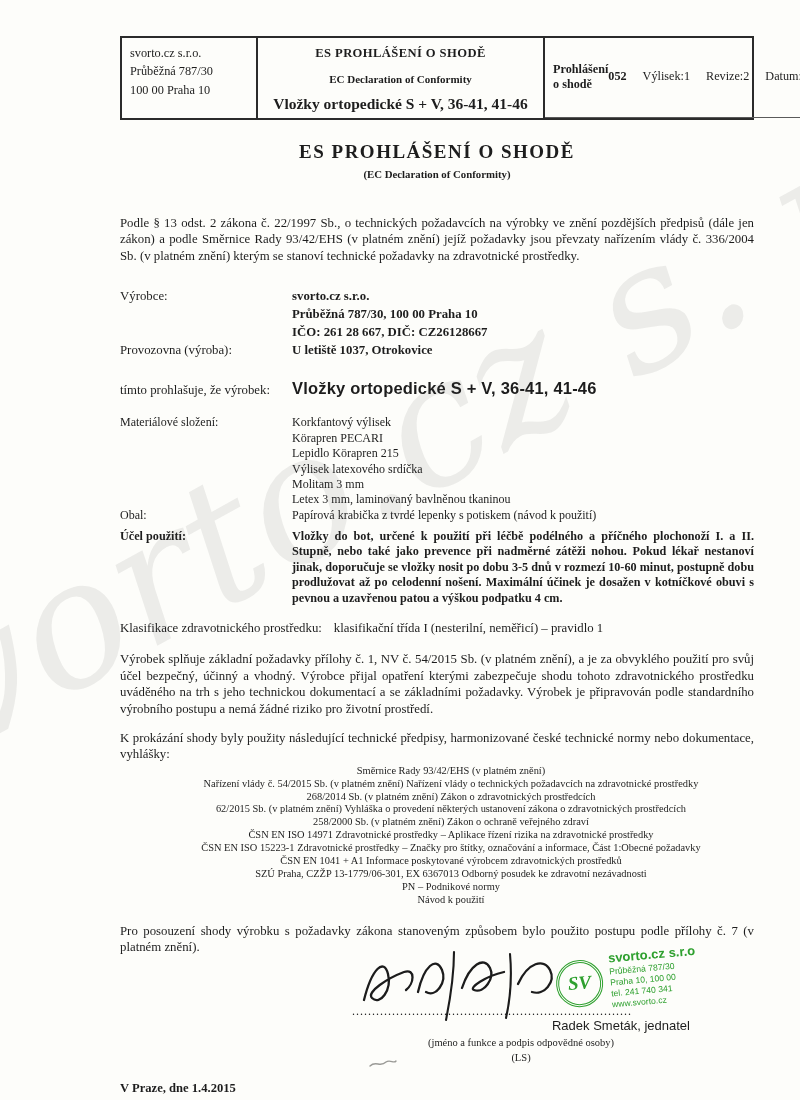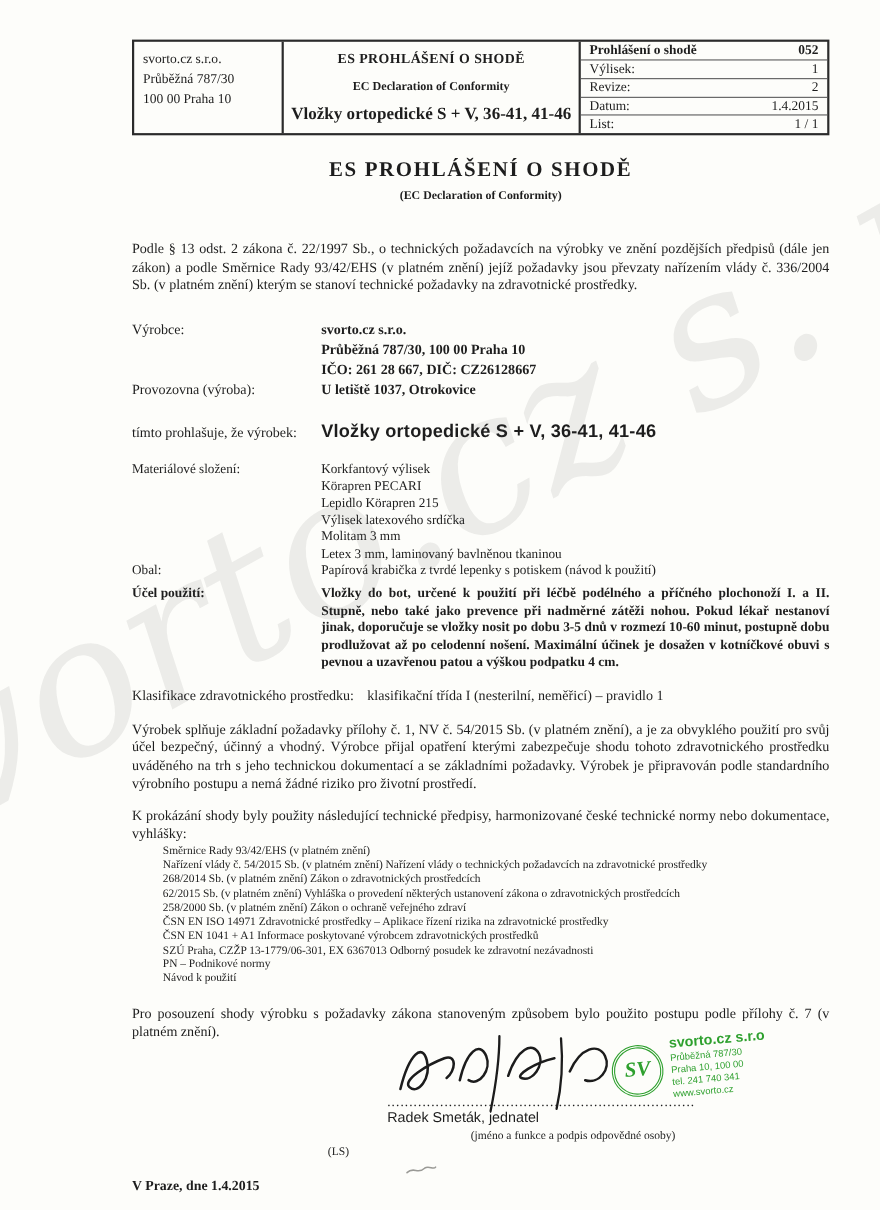--- a/index.html
+++ b/index.html
@@ -30,21 +30,21 @@
 
   .content { position: relative; padding: 36px 46px 0 120px; font-size: 12.8px; line-height: 1.3; z-index: 2; }
 
   
   .hdr { display: flex; border: 2px solid #2b2b2b; background: #fdfdfa; }
   .hdr-left { width: 136px; border-right: 2px solid #2b2b2b; padding: 6px 8px; font-size: 12.3px; line-height: 1.5; }
   .hdr-mid { flex: 1; border-right: 2px solid #2b2b2b; text-align: center; padding: 7px 4px 4px; }
   .hdr-title { font-weight: bold; font-size: 12.6px; letter-spacing: 0.4px; }
   .hdr-sub { font-weight: bold; font-size: 11px; margin-top: 11px; }
   .hdr-prod { font-weight: bold; font-size: 15.5px; margin-top: 7px; }
-  .hdr-right { width: 224px; font-size: 12.2px; display: flex; flex-direction: column; }
+  .hdr-right { width: 207px; font-size: 12.2px; display: flex; flex-direction: row; }
   .meta-row { flex: 1; display: flex; justify-content: space-between; align-items: center; padding: 0 8px; border-bottom: 1px solid #5a5a5a; }
   .meta-row:last-child { border-bottom: none; }
   .meta-row.first { font-weight: bold; }
 
   .doc-title { margin-top: 20px; text-align: center; font-weight: bold; font-size: 19px; letter-spacing: 1.5px; }
   .doc-sub { margin-top: 3px; text-align: center; font-weight: bold; font-size: 10.8px; }
 
   .para { margin-top: 33px; text-align: justify; }
 
   .frow { display: flex; }
@@ -58,30 +58,30 @@
 
   .materials { margin-top: 16px; font-size: 12px; line-height: 1.28; }
 
   .purpose { margin-top: 6px; font-size: 12.2px; font-weight: bold; }
   .purpose .fval { text-align: justify; line-height: 1.27; }
 
   .klas { margin-top: 14px; }
   .klas .flabel { width: auto; margin-right: 12px; }
 
   .std-intro { margin-top: 12px; }
-  .std-list { margin: 2px 0 16px 28px; font-size: 10.4px; line-height: 1.24; }
+  .std-list { margin: 2px 0 16px 28px; font-size: 10.4px; line-height: 1.24; text-align: center; }
 
   .conclusion { margin-top: 8px; }
 
   .sig-area { position: relative; height: 106px; margin-top: 4px; }
   .scribble { position: absolute; left: 238px; top: -14px; z-index: 3; }
   .dots { position: absolute; left: 232px; top: 44px; width: 338px; overflow: hidden; white-space: nowrap; letter-spacing: 1px; font-size: 12px; }
-  .sig-name { position: absolute; left: 232px; top: 58px; width: 338px; text-align: left; font-family: "Liberation Sans", sans-serif; font-size: 13px; }
+  .sig-name { position: absolute; left: 232px; top: 58px; width: 338px; text-align: right; font-family: "Liberation Sans", sans-serif; font-size: 13px; }
   .sig-caption { position: absolute; left: 178px; top: 76px; width: 446px; text-align: center; font-size: 10.5px; }
-  .sig-ls { position: absolute; left: 178px; top: 91px; width: 446px; font-size: 10.5px; }
+  .sig-ls { position: absolute; left: 178px; top: 91px; width: 446px; text-align: center; font-size: 10.5px; }
 
   .stamp { position: absolute; left: 436px; top: -10px; transform: rotate(-5deg); display: flex; align-items: center; gap: 7px; color: #2ea02e; z-index: 4; }
   .stamp-logo { width: 47px; height: 47px; border: 3px double #2ea02e; border-radius: 50%; display: flex; align-items: center; justify-content: center; font-weight: bold; font-style: italic; font-size: 19px; flex-shrink: 0; }
   .stamp-text { display: flex; flex-direction: column; }
   .stamp-name { font-weight: bold; font-size: 13px; font-family: "Liberation Sans", sans-serif; line-height: 1.15; }
   .stamp-line { font-size: 8.6px; line-height: 1.3; font-family: "Liberation Sans", sans-serif; }
 
   .footer { margin-top: 14px; font-size: 12.6px; font-weight: bold; }
 
   .pencil-mark { position: absolute; left: 368px; top: 1056px; z-index: 2; }
@@ -204,20 +204,21 @@
 
     <div class="para std-intro">K prokázání shody byly použity následující technické předpisy, harmonizované české technické normy nebo dokumentace, vyhlášky:</div>
 
     <div class="std-list">
       <div>Směrnice Rady 93/42/EHS (v platném znění)</div>
       <div>Nařízení vlády č. 54/2015 Sb. (v platném znění) Nařízení vlády o technických požadavcích na zdravotnické prostředky</div>
       <div>268/2014 Sb. (v platném znění) Zákon o zdravotnických prostředcích</div>
       <div>62/2015 Sb. (v platném znění)  Vyhláška o provedení některých ustanovení zákona o zdravotnických prostředcích</div>
       <div>258/2000 Sb. (v platném znění)  Zákon o ochraně veřejného zdraví</div>
       <div>ČSN EN ISO 14971  Zdravotnické prostředky – Aplikace řízení rizika na zdravotnické prostředky</div>
+      <div>ČSN EN ISO 15223-1  Zdravotnické prostředky – Značky pro štítky, označování a informace, Část 1:Obecné požadavky</div>
       <div>ČSN EN 1041 + A1 Informace poskytované výrobcem zdravotnických prostředků</div>
       <div>SZÚ Praha, CZŽP 13-1779/06-301, EX 6367013 Odborný posudek ke zdravotní nezávadnosti</div>
       <div>PN – Podnikové normy</div>
       <div>Návod k použití</div>
     </div>
 
     <div class="para conclusion">Pro posouzení shody výrobku s požadavky zákona stanoveným způsobem bylo použito postupu podle přílohy č. 7  (v platném znění).</div>
 
     <div class="sig-area">
       <svg class="scribble" width="232" height="78" viewBox="0 0 232 78">

